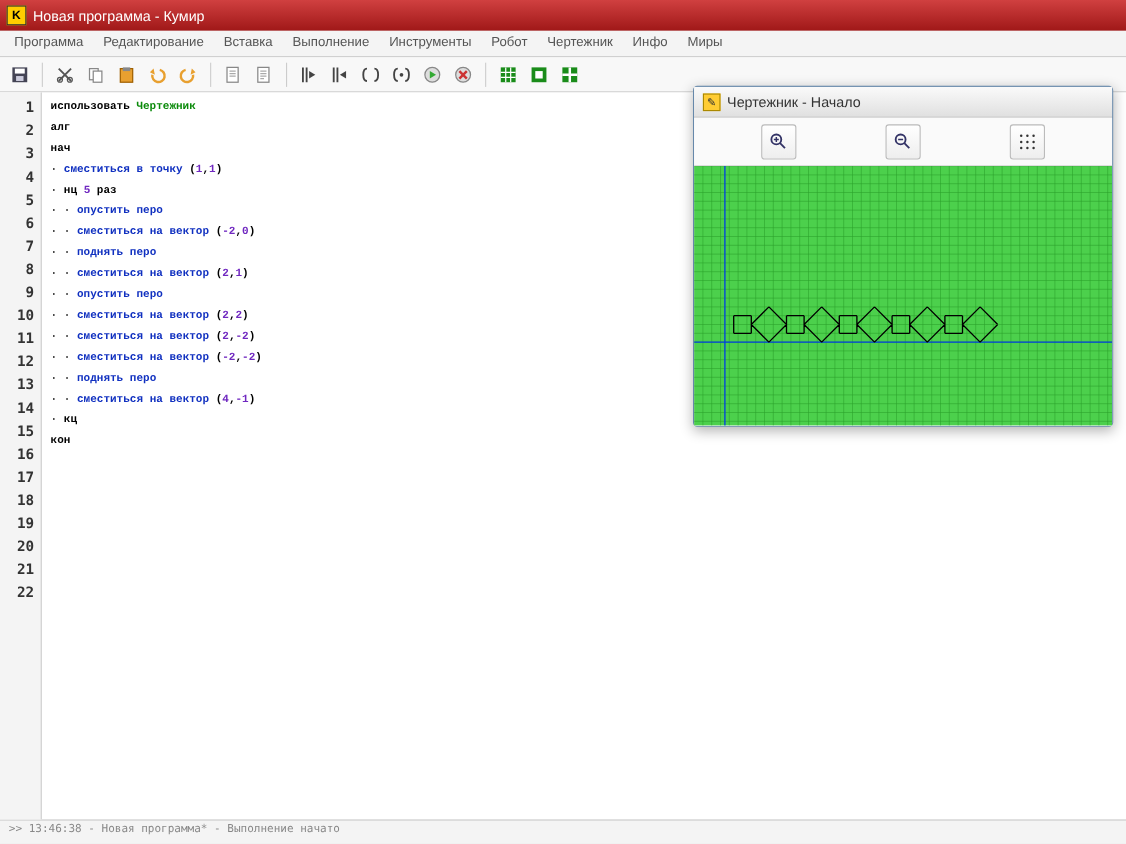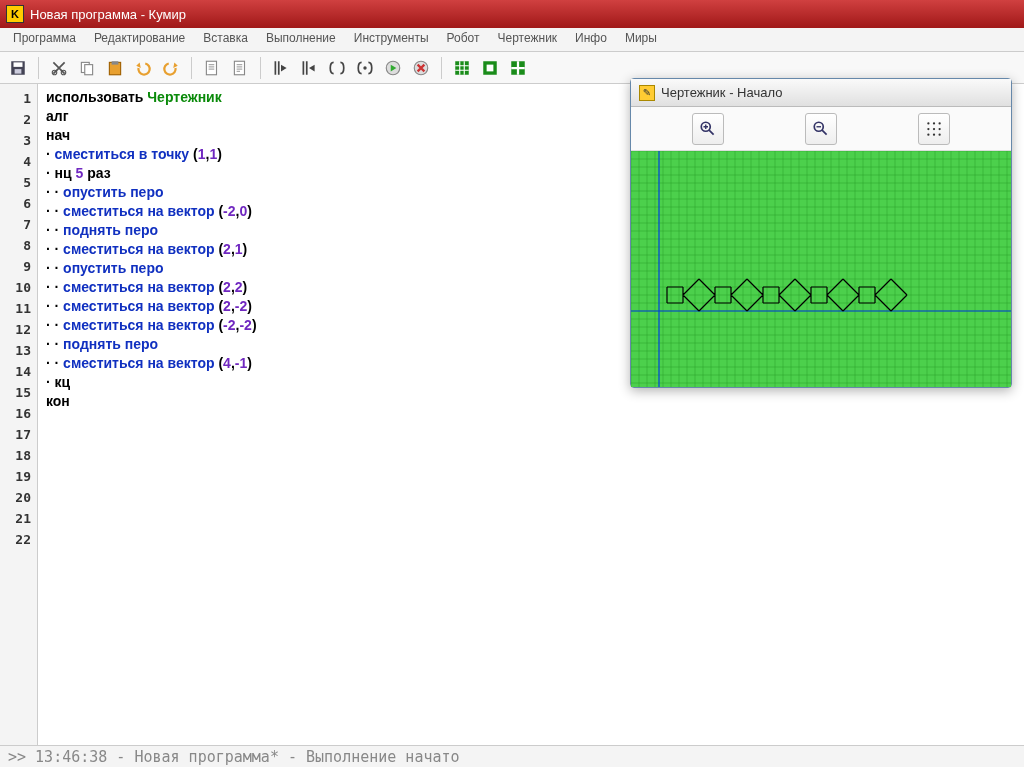--- a/index.html
+++ b/index.html
@@ -79,41 +79,41 @@
   font-family: Consolas, monospace;
   font-size: 13px;
   font-weight: bold;
   color: #333;
   padding: 1px 6px;
   line-height: 19px;
 }
 .editor {
   flex: 1;
   padding: 4px 8px;
-  font-family: Liberation Sans, sans-serif;
-  font-size: 14px;
+  font-family: Liberation Mono, monospace;
+  font-size: 10px;
   font-weight: bold;
   line-height: 19px;
   overflow: hidden;
 }
 .code-line { white-space: pre; color: #000; }
 .kw-use { color: #000; }
 .kw-mod { color: #0a8a0a; }
 .kw-blue { color: #1030c0; }
 .kw-black { color: #000000; }
 .num { color: #7028c0; }
 .paren { color: #000; }
 .bullet { color: #000; }
 .statusbar {
   height: 22px;
   border-top: 1px solid #ccc;
   background: #f4f4f4;
   color: #888;
   font-family: Consolas, monospace;
-  font-size: 15px;
+  font-size: 10px;
   padding: 2px 8px;
   overflow: hidden;
 }
 
 .draw-window {
   position: absolute;
   right: 12px;
   top: 78px;
   width: 382px;
   height: 310px;

